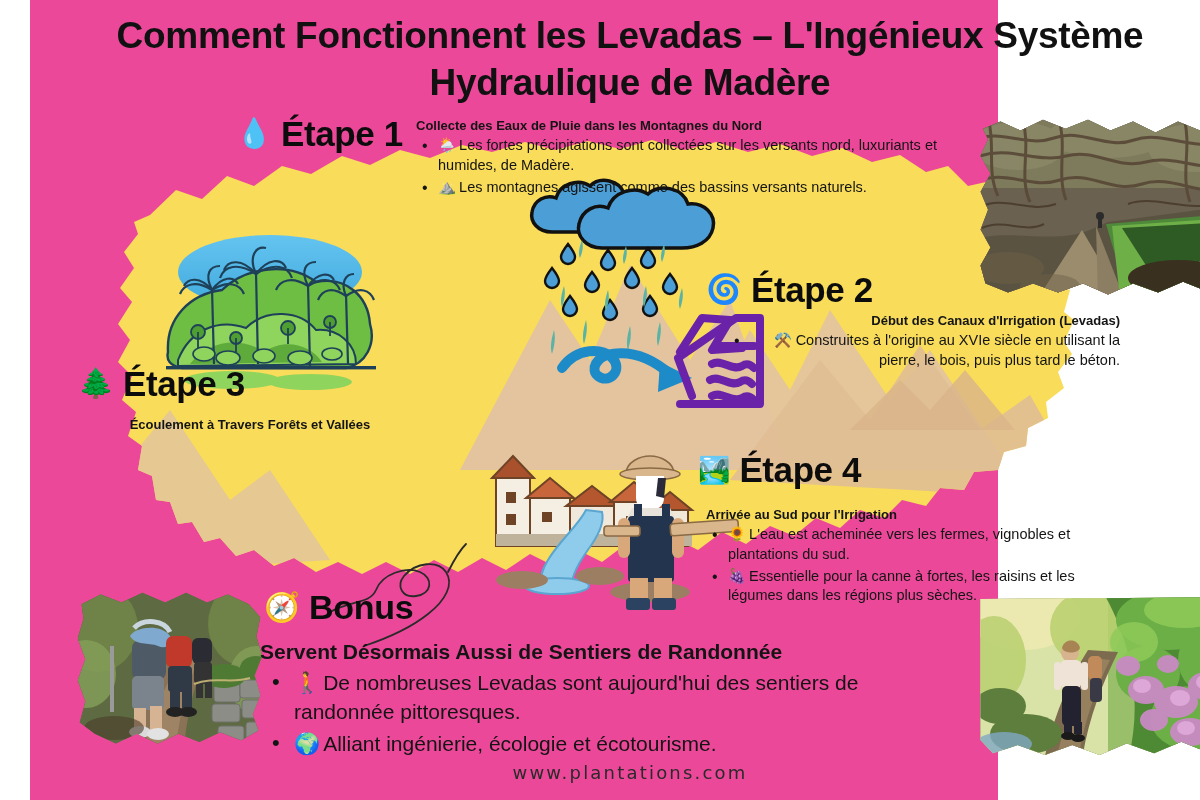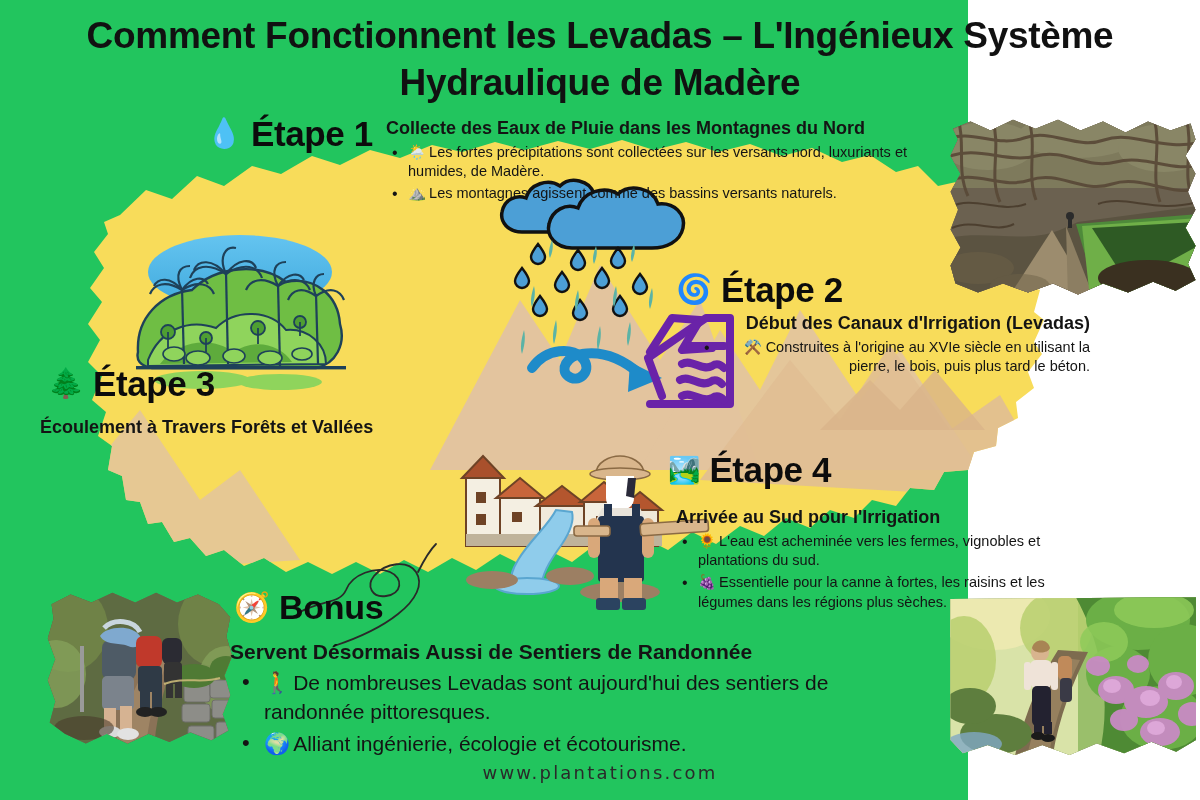--- a/index.html
+++ b/index.html
@@ -2,21 +2,21 @@
 <html><head>
 <meta charset="utf-8">
 <style>
   * { box-sizing: border-box; margin: 0; padding: 0; }
   html, body {
     width: 1200px; height: 800px;
     background: #ffffff;
     font-family: "Liberation Sans", sans-serif;
     overflow: hidden;
   }
-  #stage { position: relative; width: 968px; height: 800px; background:#22c55e; }
+  #stage { position: relative; width: 968px; height: 800px; background:#ec4899;margin-left:30px; }
 
   
   .map-layer { position:absolute; left:0; top:0; width:1200px; height:800px; }
 
   
   .title {
     position:absolute; left:60px; top:12px; width:1080px;
     text-align:center;
     font-family:"Liberation Sans", sans-serif;
     font-weight:bold;
@@ -32,21 +32,21 @@
   .step-emoji.sm { font-size:26px; }
   .step-title {
     font-weight:bold; font-size:35px; color:#0c0c0c;
     letter-spacing:-0.4px; line-height:1;
   }
   .bonus-title { font-weight:bold; font-size:34px; color:#0c0c0c; letter-spacing:-0.3px; }
 
   
   .block { position:absolute; color:#141414; }
   .block .lead {
-    font-weight:bold; font-size:18px; line-height:1.32; margin-bottom:2px;
+    font-weight:bold; font-size:13px; line-height:1.32; margin-bottom:2px;
   }
   .block ul { list-style:none; margin:0; padding:0; }
   .block li {
     position:relative; font-weight:normal; font-size:14.5px; line-height:1.36;
     padding-left:22px; margin-top:2px;
   }
   .block li::before {
     content:"•"; position:absolute; left:6px; top:-1px; font-size:16px; color:#141414;
   }
   .bi { margin-right:3px; }
@@ -511,21 +511,21 @@
     <div class="lead">Début des Canaux d'Irrigation (Levadas)</div>
     <ul>
       <li><span class="bi">⚒️</span><span>Construites à l'origine au XVIe siècle en utilisant la pierre, le bois, puis plus tard le béton.</span></li>
     </ul>
   </div>
 
   <div class="step-head" style="left:48px; top:366px;">
     <span class="step-emoji">🌲</span>
     <span class="step-title">Étape 3</span>
   </div>
-  <div class="block" style="left:40px; top:416px; width:360px;">
+  <div class="block" style="left:40px; top:416px; width:360px;text-align:center;">
     <div class="lead">Écoulement à Travers Forêts et Vallées</div>
   </div>
 
   <div class="step-head" style="left:668px; top:452px;">
     <span class="step-emoji sm">🏞️</span>
     <span class="step-title">Étape 4</span>
   </div>
   <div class="block" style="left:676px; top:506px; width:378px;">
     <div class="lead">Arrivée au Sud pour l'Irrigation</div>
     <ul>

